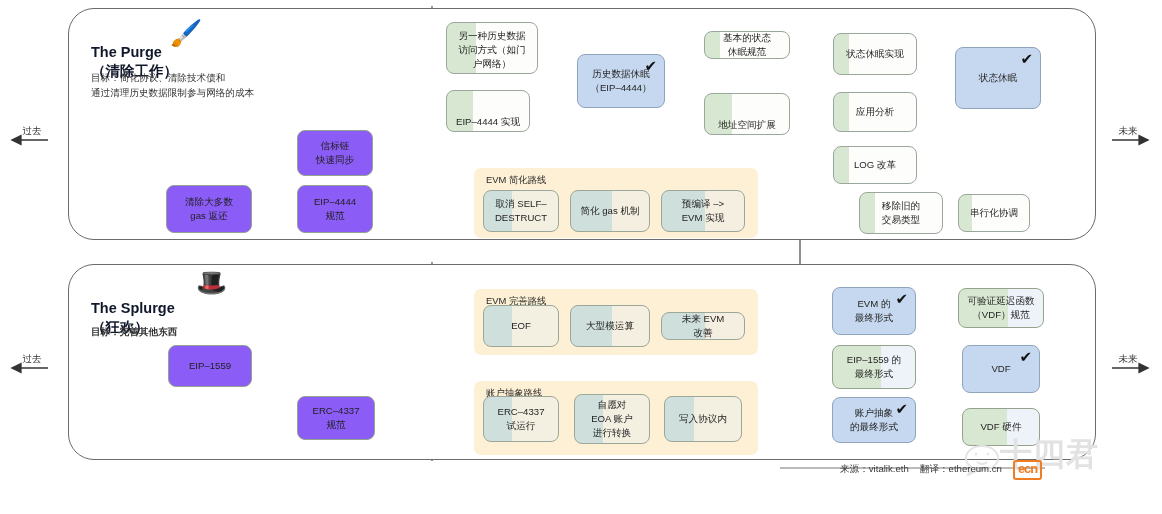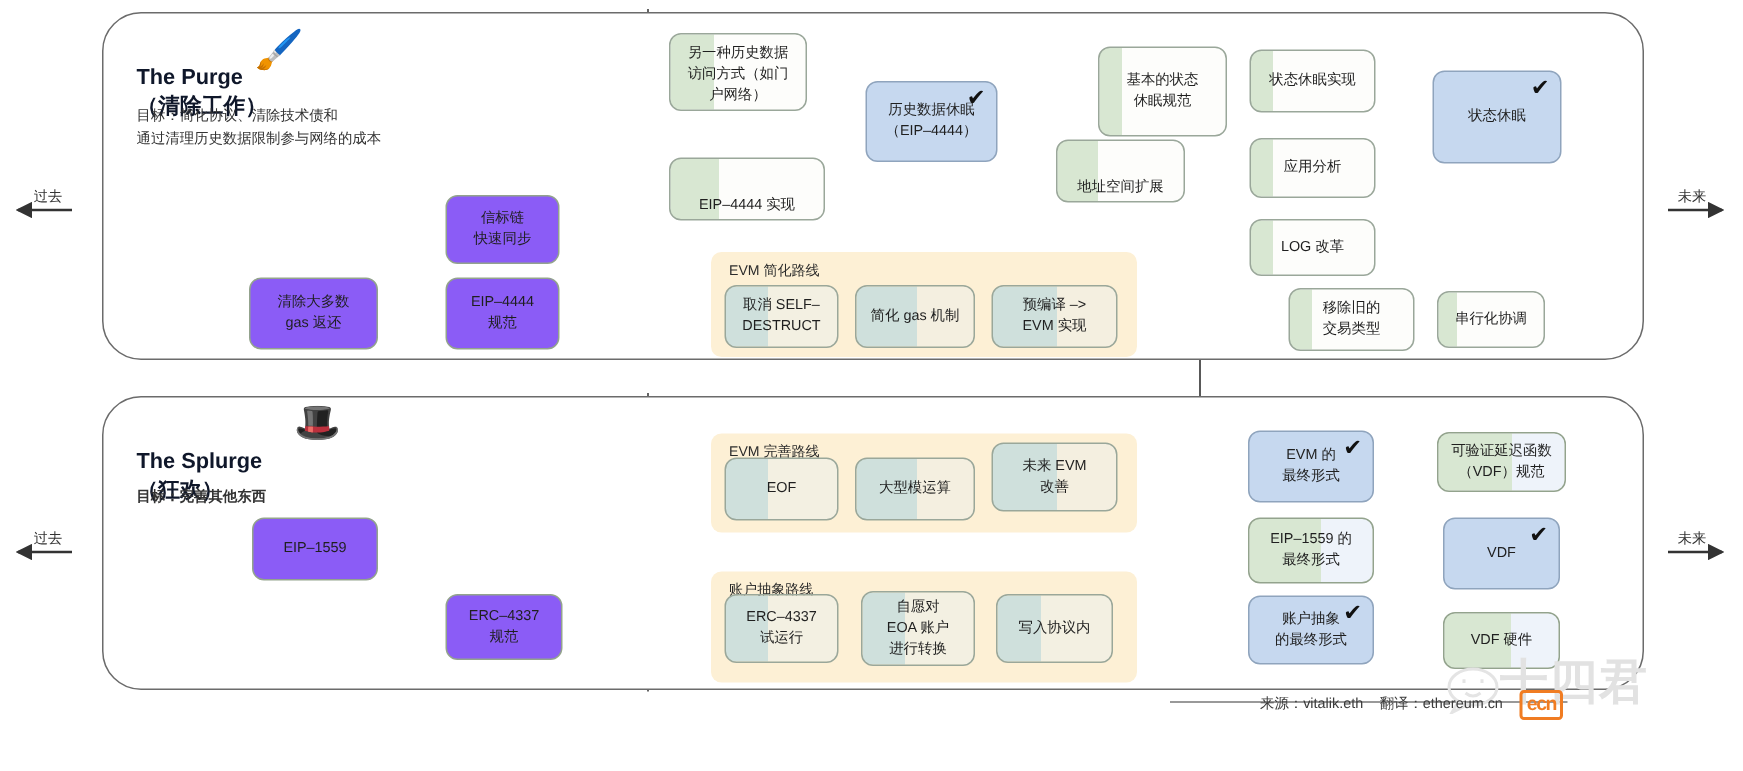--- a/index.html
+++ b/index.html
@@ -223,29 +223,29 @@
   </div>
   <div class="node n-green" style="left:297px;top:185px;width:76px;height:48px">
     <span>EIP–4444
 规范</span>
   </div>
   <div class="node n-g35" style="left:446px;top:22px;width:92px;height:52px">
     <span>另一种历史数据
 访问方式（如门
 户网络）</span>
   </div>
-  <div class="node n-g35" style="left:446px;top:105px;width:104px;height:42px">
+  <div class="node n-g35" style="left:446px;top:90px;width:84px;height:42px">
     <span>EIP–4444 实现</span>
   </div>
   <div class="node n-blue has-check" style="left:577px;top:54px;width:88px;height:54px">
     <span class="check">✔</span>
     <span>历史数据休眠
 （EIP–4444）</span>
   </div>
-  <div class="node n-g20" style="left:732px;top:31px;width:86px;height:60px">
+  <div class="node n-g20" style="left:704px;top:31px;width:86px;height:28px">
     <span>基本的状态
 休眠规范</span>
   </div>
   <div class="node n-g35" style="left:704px;top:93px;width:86px;height:42px">
     <span>地址空间扩展</span>
   </div>
   <div class="node n-g20" style="left:833px;top:33px;width:84px;height:42px">
     <span>状态休眠实现</span>
   </div>
   <div class="node n-g20" style="left:833px;top:92px;width:84px;height:40px">
@@ -297,21 +297,21 @@
   <div class="node n-green" style="left:297px;top:396px;width:78px;height:44px">
     <span>ERC–4337
 规范</span>
   </div>
   <div class="node n-gt40" style="left:483px;top:305px;width:76px;height:42px">
     <span>EOF</span>
   </div>
   <div class="node n-gt55" style="left:570px;top:305px;width:80px;height:42px">
     <span>大型模运算</span>
   </div>
-  <div class="node n-gt55" style="left:661px;top:295px;width:84px;height:46px">
+  <div class="node n-gt55" style="left:661px;top:312px;width:84px;height:28px">
     <span>未来 EVM
 改善</span>
   </div>
   <div class="node n-gt40" style="left:483px;top:396px;width:76px;height:46px">
     <span>ERC–4337
 试运行</span>
   </div>
   <div class="node n-gt40" style="left:574px;top:394px;width:76px;height:50px">
     <span>自愿对
 EOA 账户

